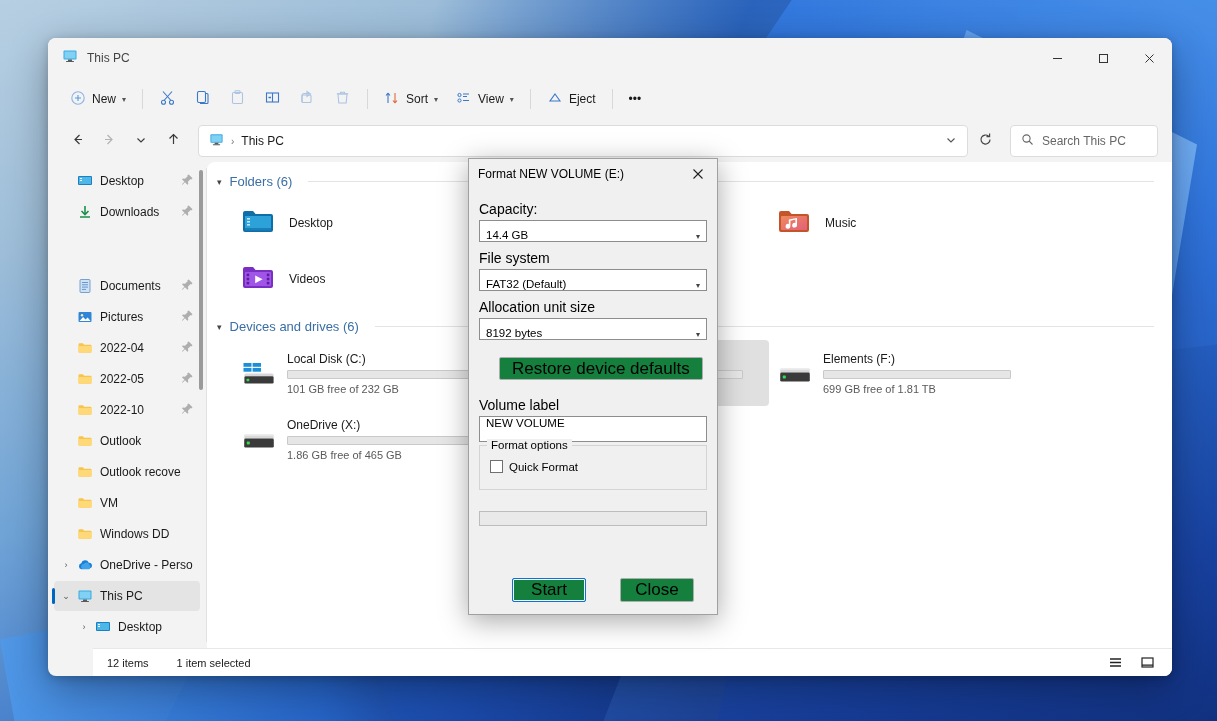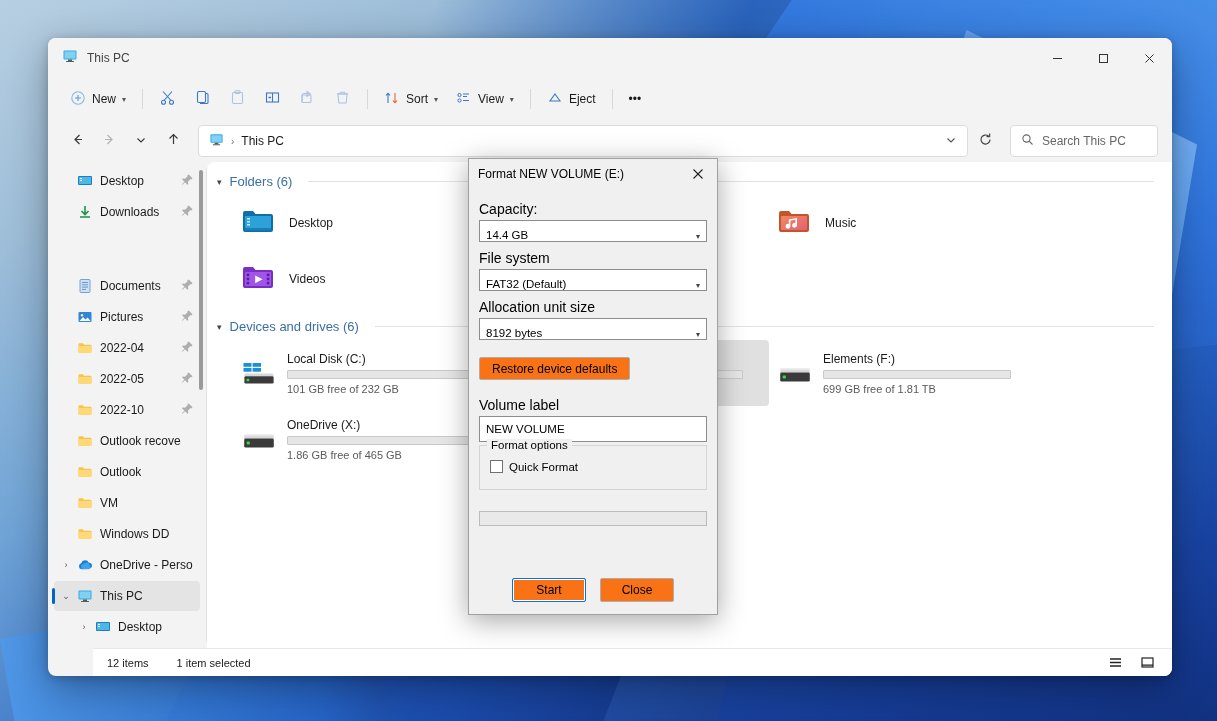--- a/index.html
+++ b/index.html
@@ -266,34 +266,35 @@
     height: 22px;
     background: #fff;
     border: 1px solid #8d8d8d;
     display: flex; align-items: flex-end;
     padding: 0 6px;
     font-size: 11.5px;
   }
   .dlg-select .sv { flex: 1; }
   .dlg-select .sc { font-size: 8px; color: #444; }
   .dlg-btn {
-    background: #f97316;
+    background: #15803d;
     border: 1px solid #adadad;
     border-radius: 2px;
     height: 23px;
     display: inline-flex; align-items: center; justify-content: center;
     padding: 0 12px;
-    font-size: 12px;
+    font-size: 17px;
+    margin-left: 20px;
   }
   #restore-wrap { margin-top: 17px; }
   .dlg-input {
     height: 22px;
     background: #fff;
     border: 1px solid #8d8d8d;
-    display: flex; align-items: center;
+    display: flex; align-items: flex-end;
     padding: 12px 6px;
     font-size: 11.5px;
   }
   #fmt-options {
     margin-top: 3px;
     border: 1px solid #d4d4d4;
     padding: 8px 10px 18px 10px;
     position: relative;
     height: 45px;
   }
@@ -649,31 +650,31 @@
               </svg></span>
           </div>
           <div class="side-item" style="padding-left: 4px;">
             <span class="si-chev"></span>
             <span class="si-icon">
               <svg width="16" height="16" viewBox="0 0 16 16">
                 <path d="M1.5 4.2a1 1 0 0 1 1-1h3.4l1.2 1.5h6.4a1 1 0 0 1 1 1v6.1a1 1 0 0 1-1 1H2.5a1 1 0 0 1-1-1z" fill="#f7c44c"></path>
                 <path d="M1.5 5.9h13v5.9a1 1 0 0 1-1 1H2.5a1 1 0 0 1-1-1z" fill="#ffd978"></path>
               </svg>
             </span>
-            <span class="si-label">Outlook recove</span>
+            <span class="si-label">Outlook</span>
           </div>
           <div class="side-item" style="padding-left: 4px;">
             <span class="si-chev"></span>
             <span class="si-icon">
               <svg width="16" height="16" viewBox="0 0 16 16">
                 <path d="M1.5 4.2a1 1 0 0 1 1-1h3.4l1.2 1.5h6.4a1 1 0 0 1 1 1v6.1a1 1 0 0 1-1 1H2.5a1 1 0 0 1-1-1z" fill="#f7c44c"></path>
                 <path d="M1.5 5.9h13v5.9a1 1 0 0 1-1 1H2.5a1 1 0 0 1-1-1z" fill="#ffd978"></path>
               </svg>
             </span>
-            <span class="si-label">Outlook</span>
+            <span class="si-label">Outlook recove</span>
           </div>
           <div class="side-item" style="padding-left: 4px;">
             <span class="si-chev"></span>
             <span class="si-icon">
               <svg width="16" height="16" viewBox="0 0 16 16">
                 <path d="M1.5 4.2a1 1 0 0 1 1-1h3.4l1.2 1.5h6.4a1 1 0 0 1 1 1v6.1a1 1 0 0 1-1 1H2.5a1 1 0 0 1-1-1z" fill="#f7c44c"></path>
                 <path d="M1.5 5.9h13v5.9a1 1 0 0 1-1 1H2.5a1 1 0 0 1-1-1z" fill="#ffd978"></path>
               </svg>
             </span>
             <span class="si-label">VM</span>

